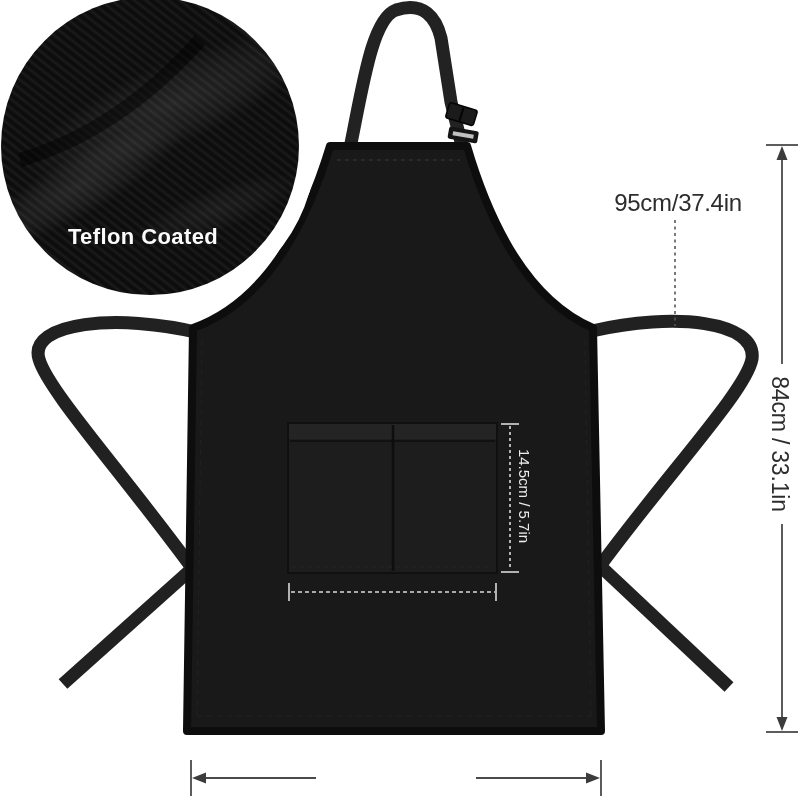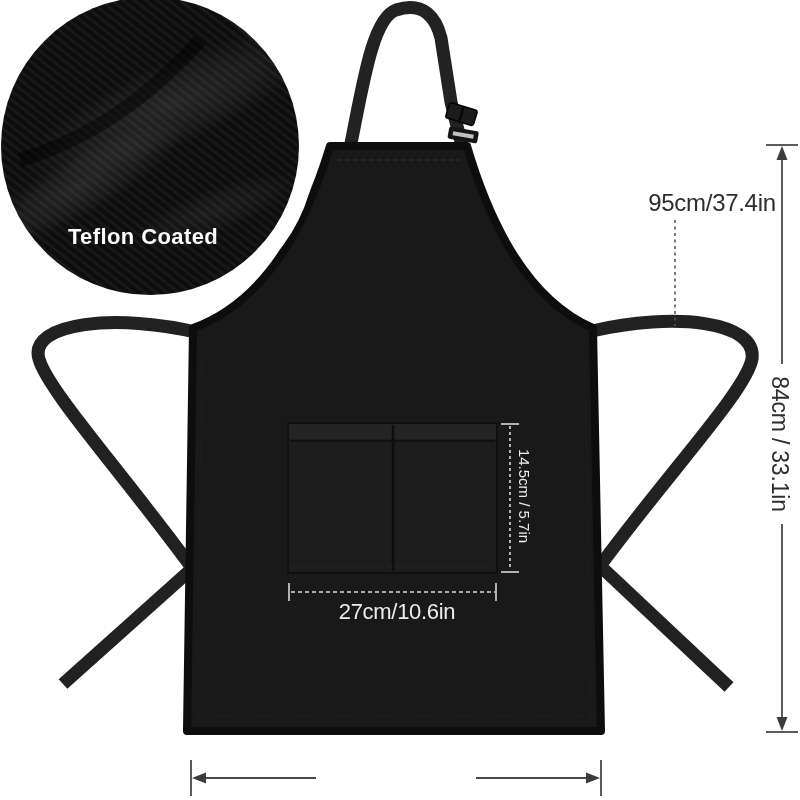--- a/index.html
+++ b/index.html
@@ -18,21 +18,21 @@
     line-height:1;
     user-select:none;
   }
   .label.rot90{transform:translate(-50%,-50%) rotate(90deg);}
   .lbl-dark{color:#2d2d2d;}
   .lbl-light{color:#ececec;}
   .teflon{
     left:143px;top:237px;
     font-size:22px;font-weight:600;letter-spacing:.4px;color:#fbfbfb;text-align:center;
   }
-  .strap-length{left:678px;top:203px;font-size:24px;letter-spacing:-.3px;margin-left:34px;}
+  .strap-length{left:678px;top:203px;font-size:24px;letter-spacing:-.3px;}
   .apron-height{left:779px;top:444px;font-size:23px;letter-spacing:-.2px;}
   .pocket-height{left:524px;top:496px;font-size:15px;letter-spacing:0;}
   .pocket-width{left:397px;top:612px;font-size:22px;letter-spacing:-.3px;}
   .apron-width{left:396px;top:775px;font-size:23px;letter-spacing:-.2px;}
 </style>
 </head>
 <body>
 
 <div class="stage">
 
@@ -137,15 +137,14 @@
   </svg>
 
   <div class="label teflon">Teflon Coated</div>
 
   <div class="label lbl-dark strap-length">95cm/37.4in</div>
 
   <div class="label lbl-dark rot90 apron-height">84cm / 33.1in</div>
 
   <div class="label lbl-light rot90 pocket-height">14.5cm / 5.7in</div>
 
-  <div class="label lbl-light pocket-width">27cm/10.6in</div>
 
 </div>
 
 </body></html>

